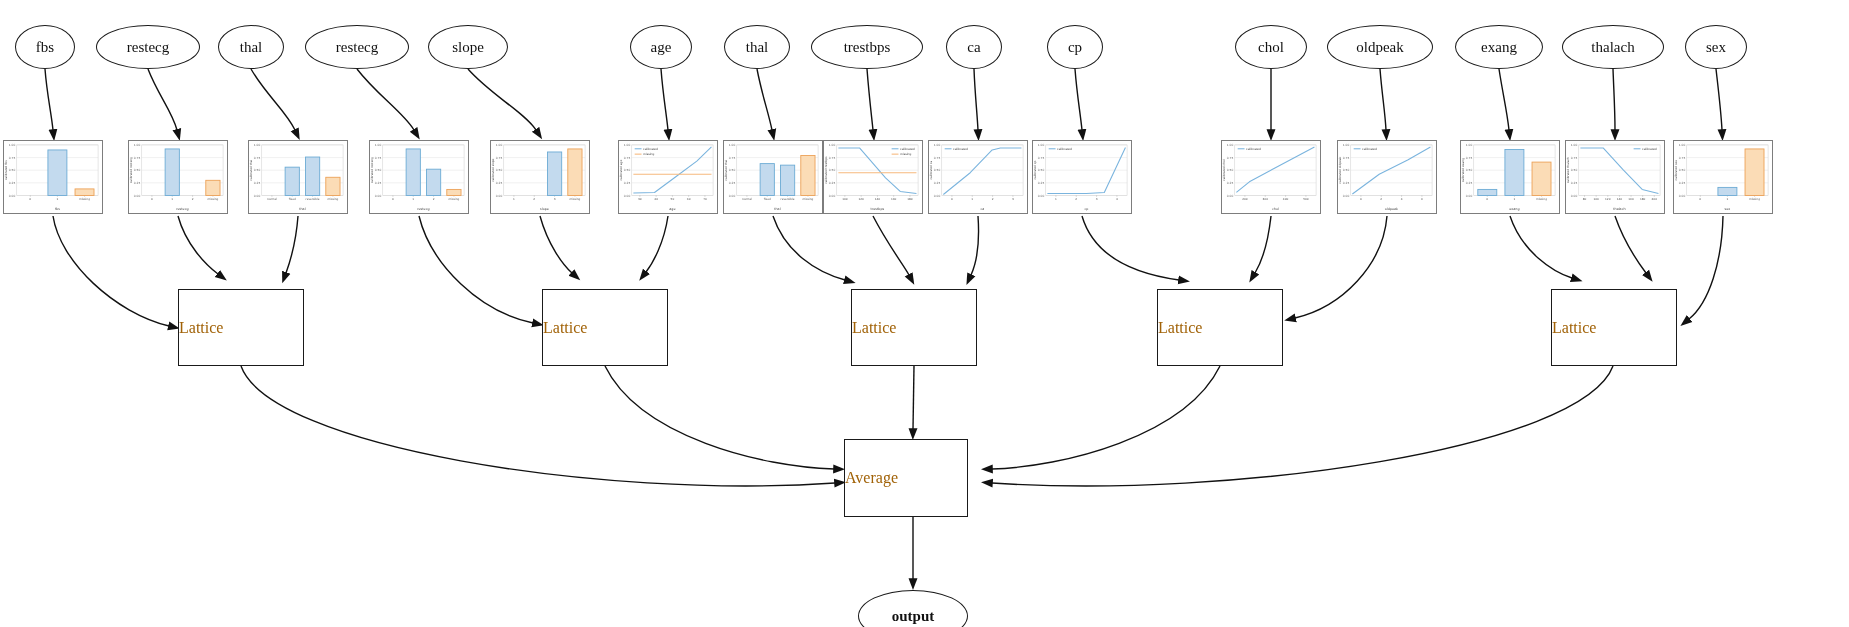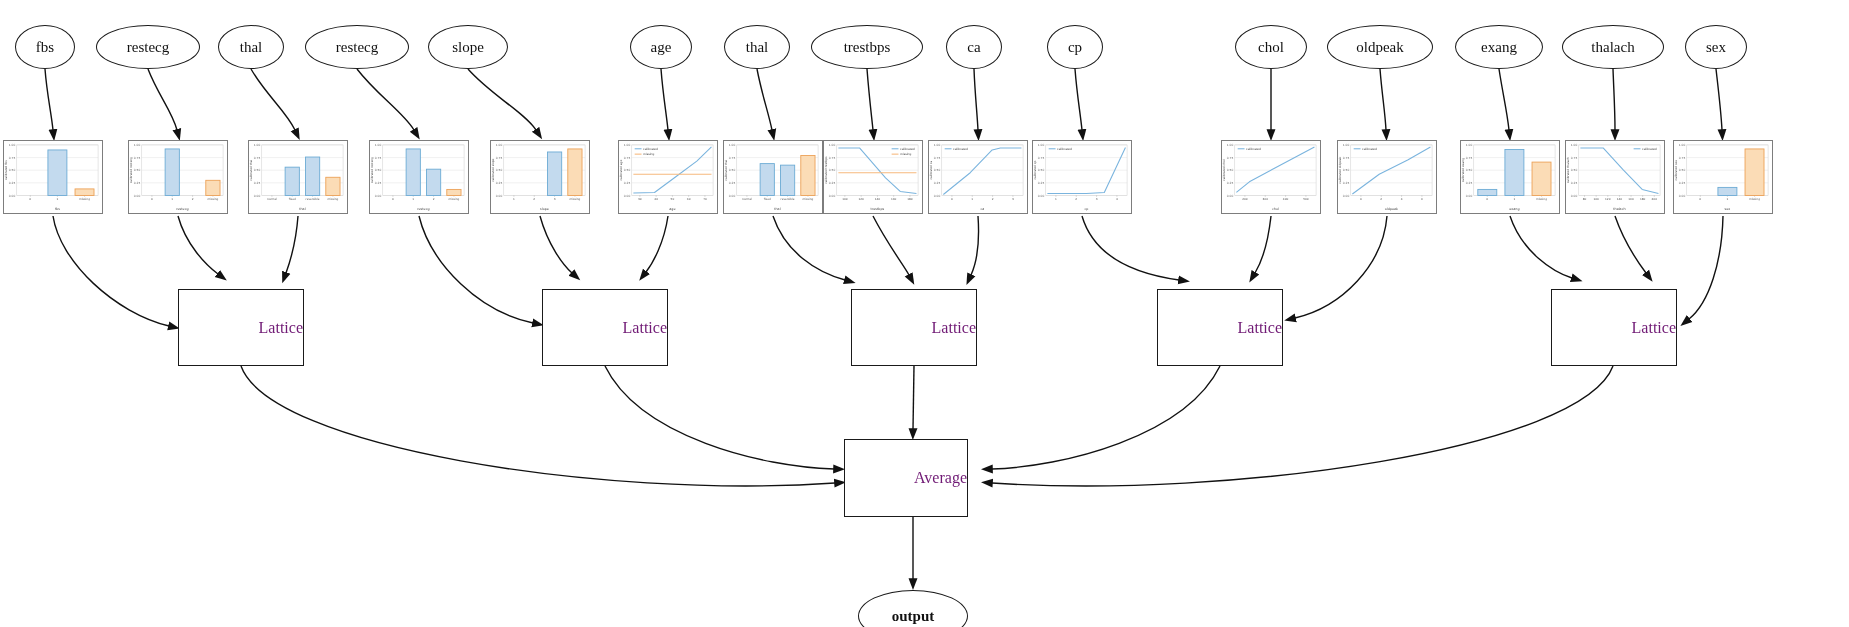--- a/index.html
+++ b/index.html
@@ -3,21 +3,21 @@
 <meta charset="utf-8">
 <style>
   html,body{margin:0;padding:0;background:#ffffff;}
   #canvas{position:relative;width:1849px;height:627px;background:#ffffff;overflow:hidden;
           font-family:"Liberation Serif", serif;margin-top:17px;}
   #edges{position:absolute;left:0;top:0;width:1849px;height:627px;pointer-events:none;}
   .ellipse-node{position:absolute;border:1.4px solid #1a1a1a;border-radius:50%;
     background:#fff;display:flex;align-items:center;justify-content:center;
     font-size:15px;color:#111;box-sizing:border-box;}
   .box-node{position:absolute;border:1.5px solid #1a1a1a;background:#fff;
-    display:flex;align-items:center;justify-content:flex-end;font-size:16px;color:#701a75;
+    display:flex;align-items:center;justify-content:flex-start;font-size:16px;color:#a16207;
     box-sizing:border-box;}
   .mini-chart{position:absolute;border:1.6px solid #7d7d7d;background:#fff;box-sizing:border-box;}
   .mini-chart svg{display:block;}
 </style>
 </head>
 <body>
 
 <div id="canvas">
 
   <svg id="edges" viewBox="0 0 1849 627">

